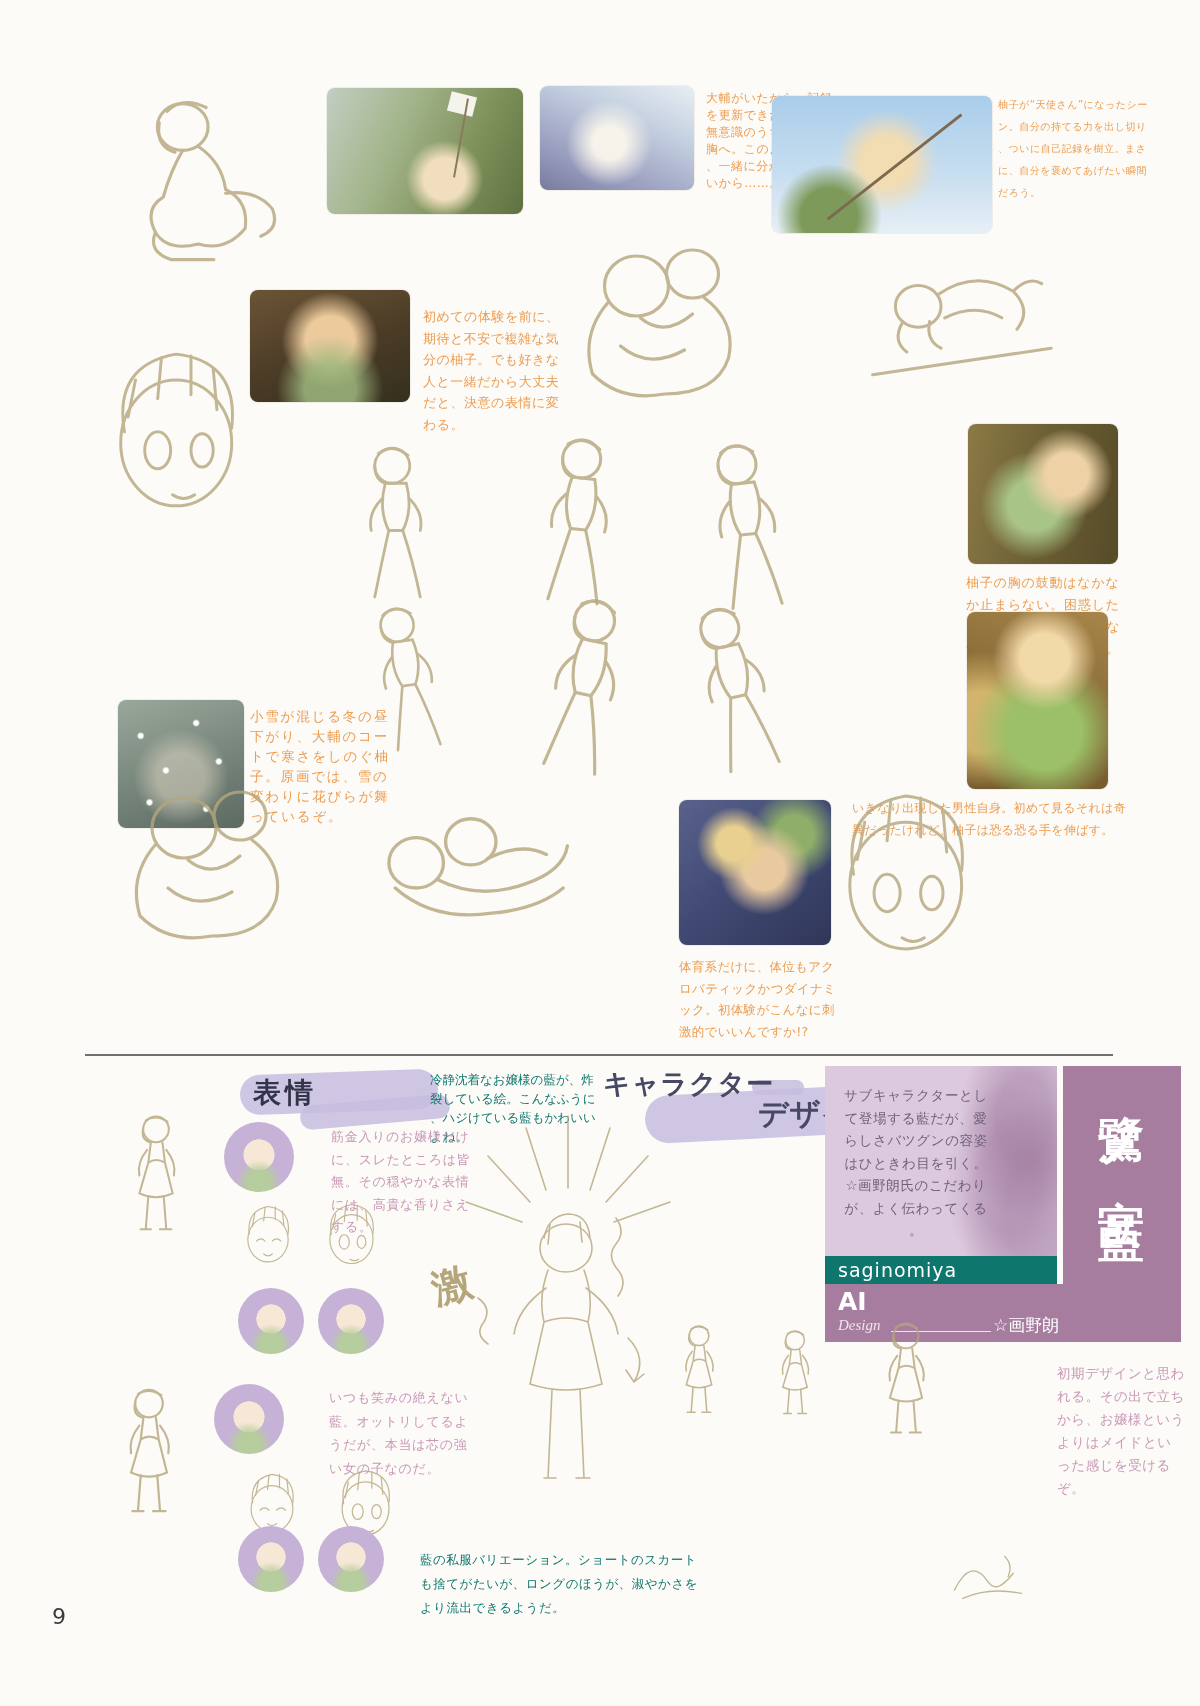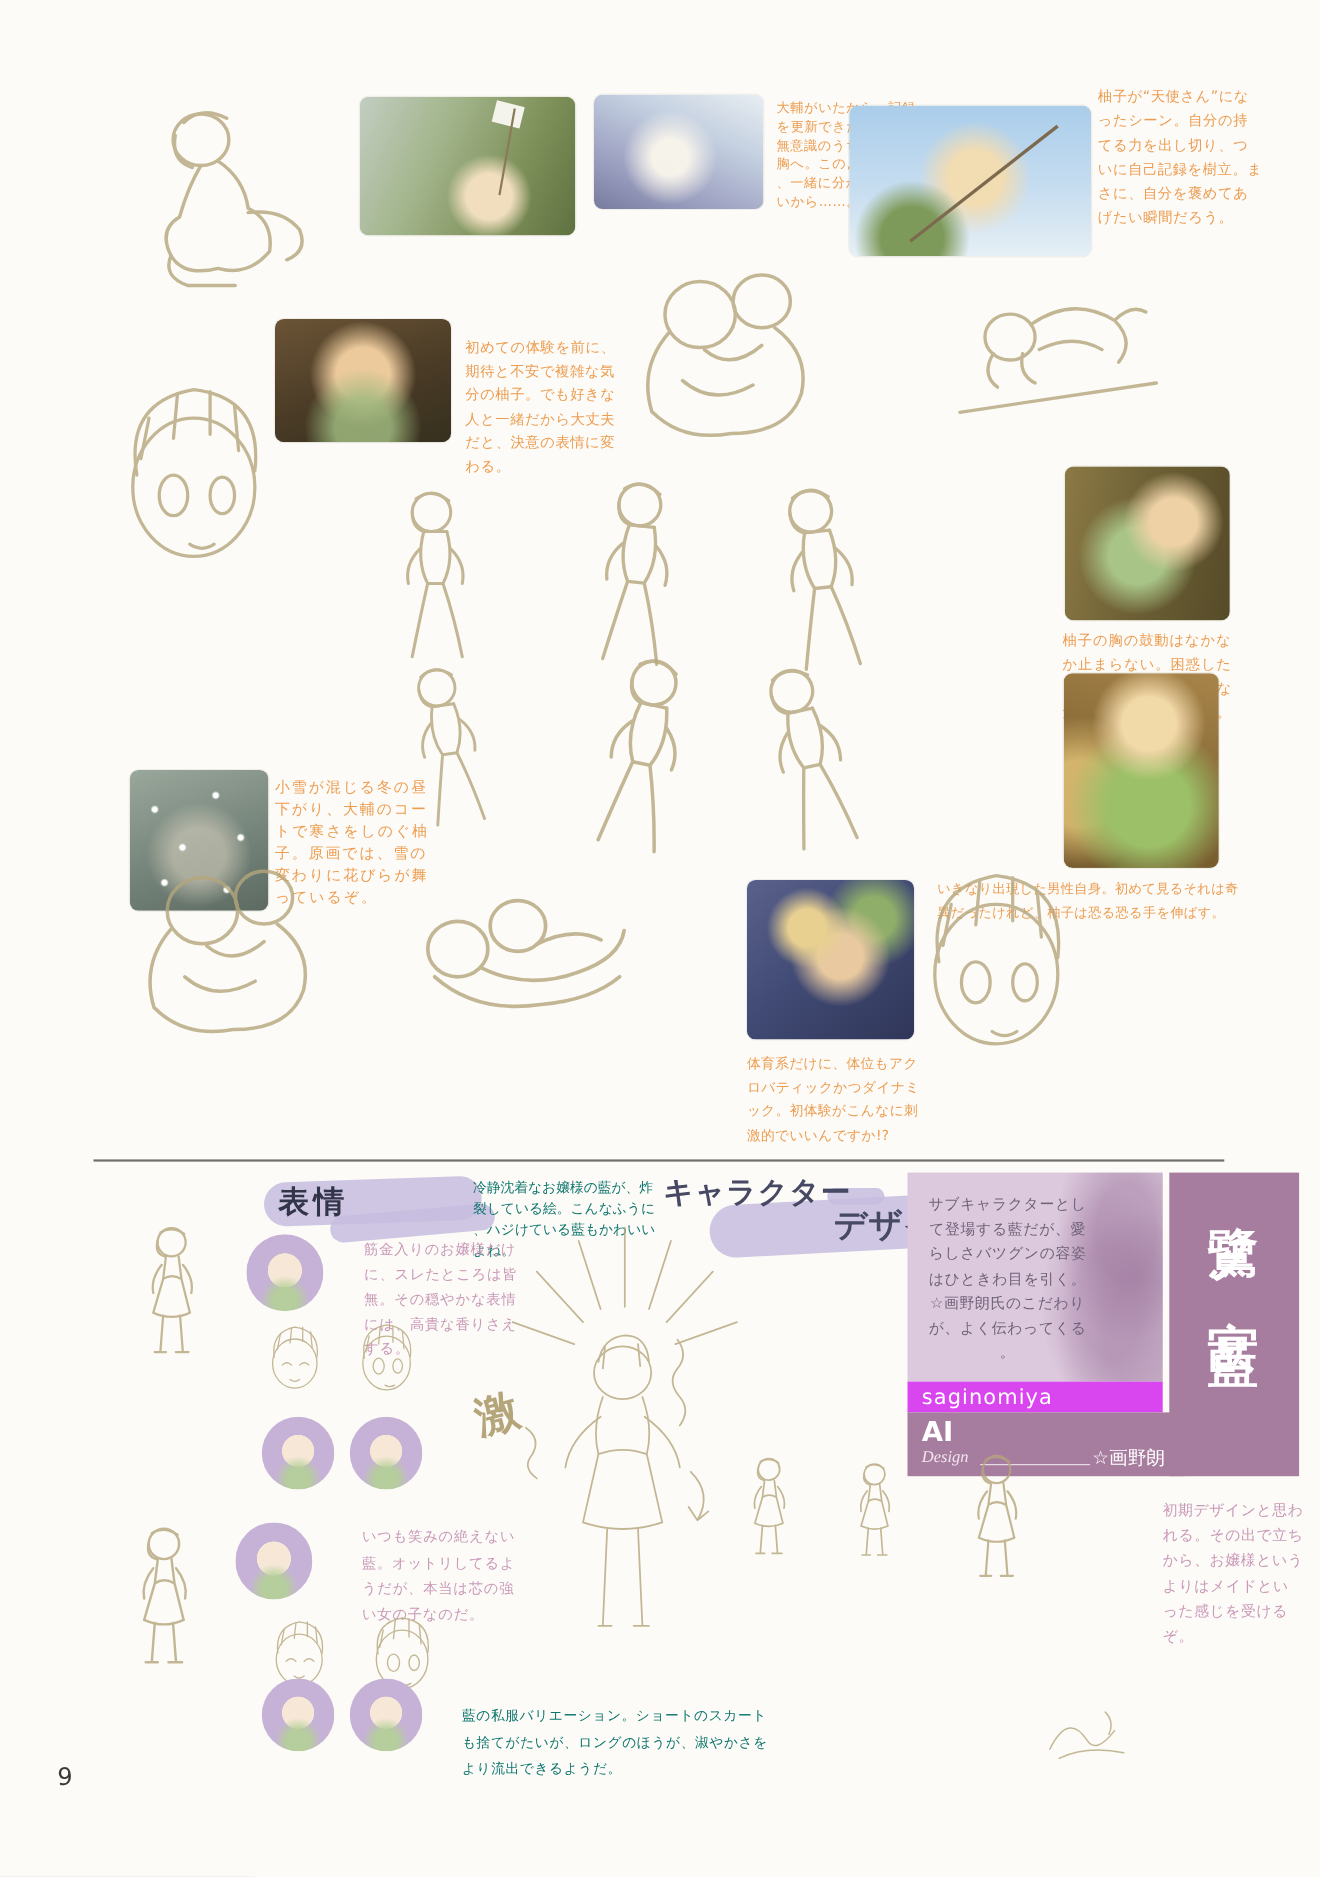--- a/index.html
+++ b/index.html
@@ -16,21 +16,21 @@
      radial-gradient(circle at 50% 86%, rgba(180,208,150,.9) 0 16%, rgba(180,208,150,0) 32%),
      radial-gradient(circle at 50% 47%, #f6e7d7 0 30%, #c6b2d6 31% 72%, #ded3e9 73% 100%);}
   svg.sk{display:block;fill:none;stroke:#b5a67c;stroke-width:1.6;stroke-linecap:round;opacity:.8;}
   .brush{background:#c6bcdf;opacity:.85;}
   .hdr{color:#32344a;font-weight:bold;}
   .panel{background:#dcc9dd;text-align:center;}
   .panel-art{background:
      radial-gradient(ellipse at 72% 28%, rgba(148,108,148,.45) 0 22%, rgba(148,108,148,0) 52%),
      radial-gradient(ellipse at 60% 62%, rgba(160,120,160,.35) 0 30%, rgba(160,120,160,0) 62%),
      radial-gradient(ellipse at 88% 78%, rgba(140,100,140,.32) 0 25%, rgba(140,100,140,0) 55%);}
-  .band-light{background:#d946ef;}
+  .band-light{background:#0f766e;}
   .band-dark{background:#a77d9f;}
   .vname{writing-mode:vertical-rl;text-orientation:upright;color:#fff;font-weight:bold;
          font-size:46px;letter-spacing:16px;margin:12px auto 0;}
   .t1{background:radial-gradient(circle at 60% 72%, #f0debe 0 14%, rgba(240,222,190,0) 26%),
       linear-gradient(115deg,#c2cec2 0%,#a3b58c 35%,#7f925b 68%,#5f7140 100%);}
   .t2{background:radial-gradient(circle at 45% 55%, rgba(250,246,236,.95) 0 16%, rgba(250,246,236,0) 42%),
       linear-gradient(205deg,#e8eef2 0%,#c3cfe0 35%,#9b9fc0 72%,#777b9e 100%);}
   .t3{background:radial-gradient(circle at 26% 88%, #7e9a5a 0 14%, rgba(126,154,90,0) 26%),
       radial-gradient(circle at 52% 48%, #f2dcb2 0 18%, rgba(242,220,178,0) 38%),
       linear-gradient(180deg,#aacdea 0%,#c6ddf0 55%,#e6eff5 100%);}
@@ -133,21 +133,21 @@
     <div class="abs" style="left:62%;top:5%;width:26px;height:20px;background:#f4f3ec;transform:rotate(14deg)"></div>
     <div class="abs" style="left:68%;top:8%;width:2px;height:80px;background:#8a7a5a;transform:rotate(10deg)"></div>
   </div>
 
   <div class="abs thumb t2" style="left:540px;top:86px;width:154px;height:104px"></div>
   <div class="abs cap cap-o" style="left:706px;top:90px;width:134px;font-size:12px;line-height:17px;letter-spacing:0.5px">大輔がいたから、記録を更新できた。柚子は無意識のうちに大輔の胸へ。このよろこびを、一緒に分かちあいたいから……。</div>
 
   <div class="abs thumb t3" style="left:772px;top:96px;width:220px;height:137px">
     <div class="abs" style="left:55%;top:-10%;width:3px;height:170px;background:#7d6a4e;transform:rotate(52deg)"></div>
   </div>
-  <div class="abs cap cap-o" style="left:998px;top:78px;width:150px;font-size:13px;line-height:22px;letter-spacing:0.5px">柚子が“天使さん”になったシーン。自分の持てる力を出し切り、ついに自己記録を樹立。まさに、自分を褒めてあげたい瞬間だろう。</div>
+  <div class="abs cap cap-o" style="left:998px;top:94px;width:150px;font-size:10px;line-height:22px;letter-spacing:0.5px">柚子が“天使さん”になったシーン。自分の持てる力を出し切り、ついに自己記録を樹立。まさに、自分を褒めてあげたい瞬間だろう。</div>
 
   <svg class="sk abs" style="left:528px;top:230px" width="265" height="200">
       <use href="#skCouple"></use>
     </svg>
   <svg class="sk abs" style="left:795px;top:238px" width="330" height="190">
       <use href="#skJump"></use>
     </svg>
   <svg class="sk abs" style="left:80px;top:300px" width="185" height="260">
       <use href="#skFace"></use>
     </svg>

